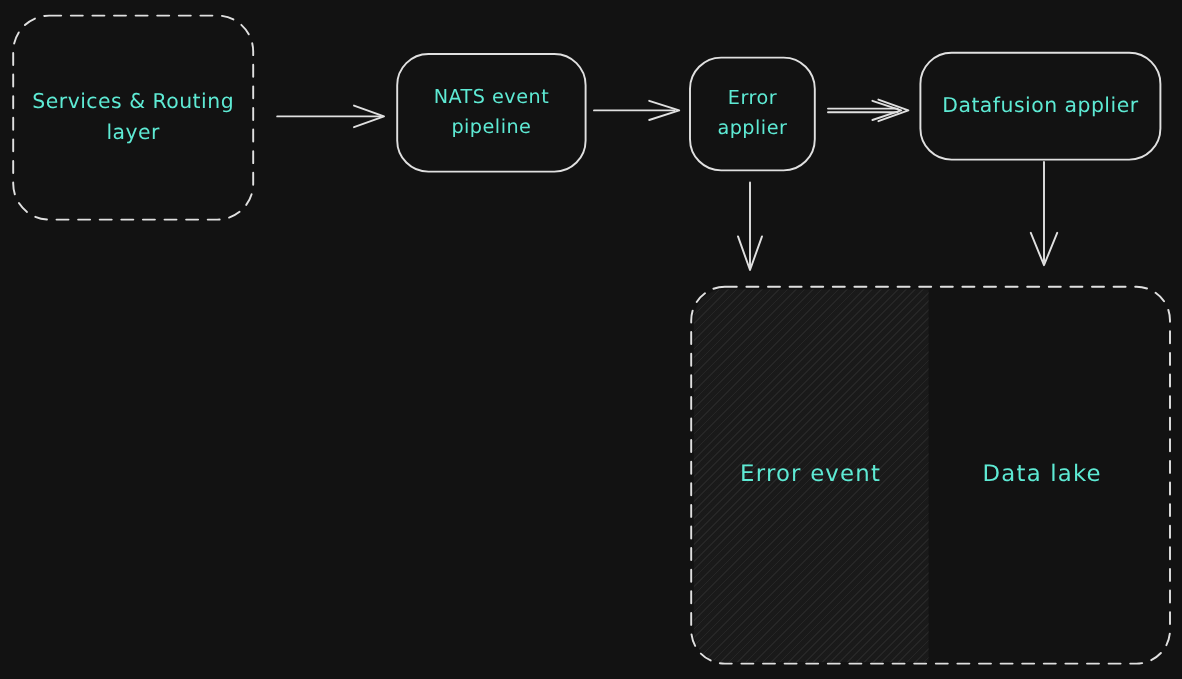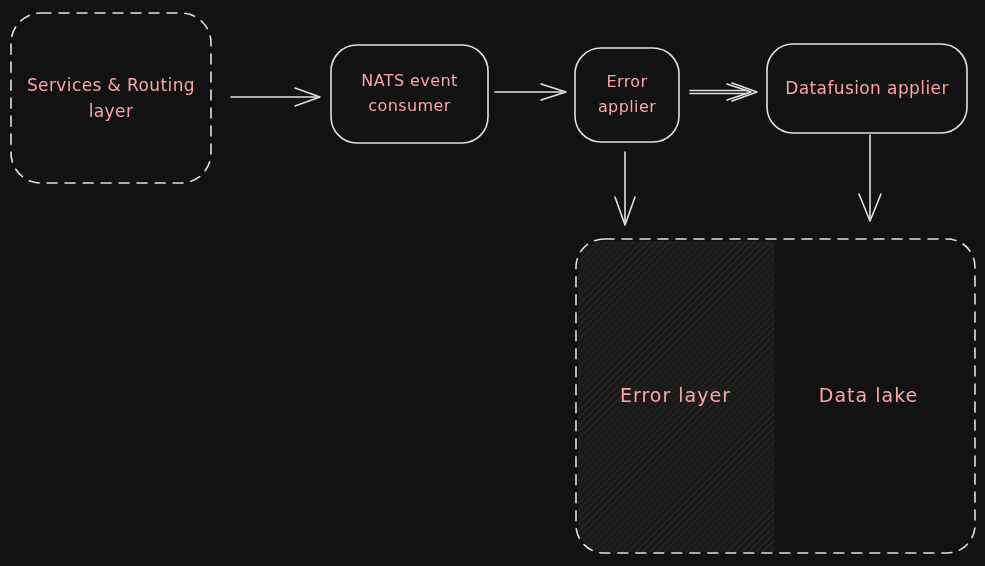--- a/index.html
+++ b/index.html
@@ -20,21 +20,21 @@
     position: absolute;
     left: 0;
     top: 0;
   }
   .label {
     position: absolute;
     display: flex;
     align-items: center;
     justify-content: center;
     text-align: center;
-    color: #fca5a5;
+    color: #5eead4;
     letter-spacing: 0.4px;
     line-height: 1.55;
   }
   .label-services { left: 11px; top: 13px;  width: 200px; height: 170px; font-size: 17px; padding: 0 8px; box-sizing: border-box; }
   .label-nats     { left: 331px; top: 45px; width: 157px; height: 98px;  font-size: 16px; padding: 0 18px; box-sizing: border-box; }
   .label-schema   { left: 575px; top: 48px; width: 104px; height: 94px;  font-size: 16px; padding: 0 8px;  box-sizing: border-box; }
   .label-datafusion { left: 767px; top: 44px; width: 200px; height: 89px; font-size: 17px; }
   .label-error-lake { left: 577px; top: 239px; width: 197px; height: 314px; font-size: 19px; letter-spacing: 1px; }
   .label-data-lake  { left: 768px; top: 239px; width: 201px; height: 314px; font-size: 19px; letter-spacing: 1px; }
   .label-fail {
@@ -100,24 +100,24 @@
 
       <g>
         <path d="M870 135 L870 218"></path>
         <path d="M859 194 L870 221 L881 194"></path>
       </g>
     </g>
   </svg>
 
   <div class="label label-services">Services &amp; Routing layer</div>
 
-  <div class="label label-nats">NATS event consumer</div>
+  <div class="label label-nats">NATS event pipeline</div>
 
   <div class="label label-schema">Error applier</div>
 
   <div class="label label-datafusion">Datafusion applier</div>
 
-  <div class="label label-error-lake">Error layer</div>
+  <div class="label label-error-lake">Error event</div>
 
   <div class="label label-data-lake">Data lake</div>
 
 
 </div>
 
 </body></html>

